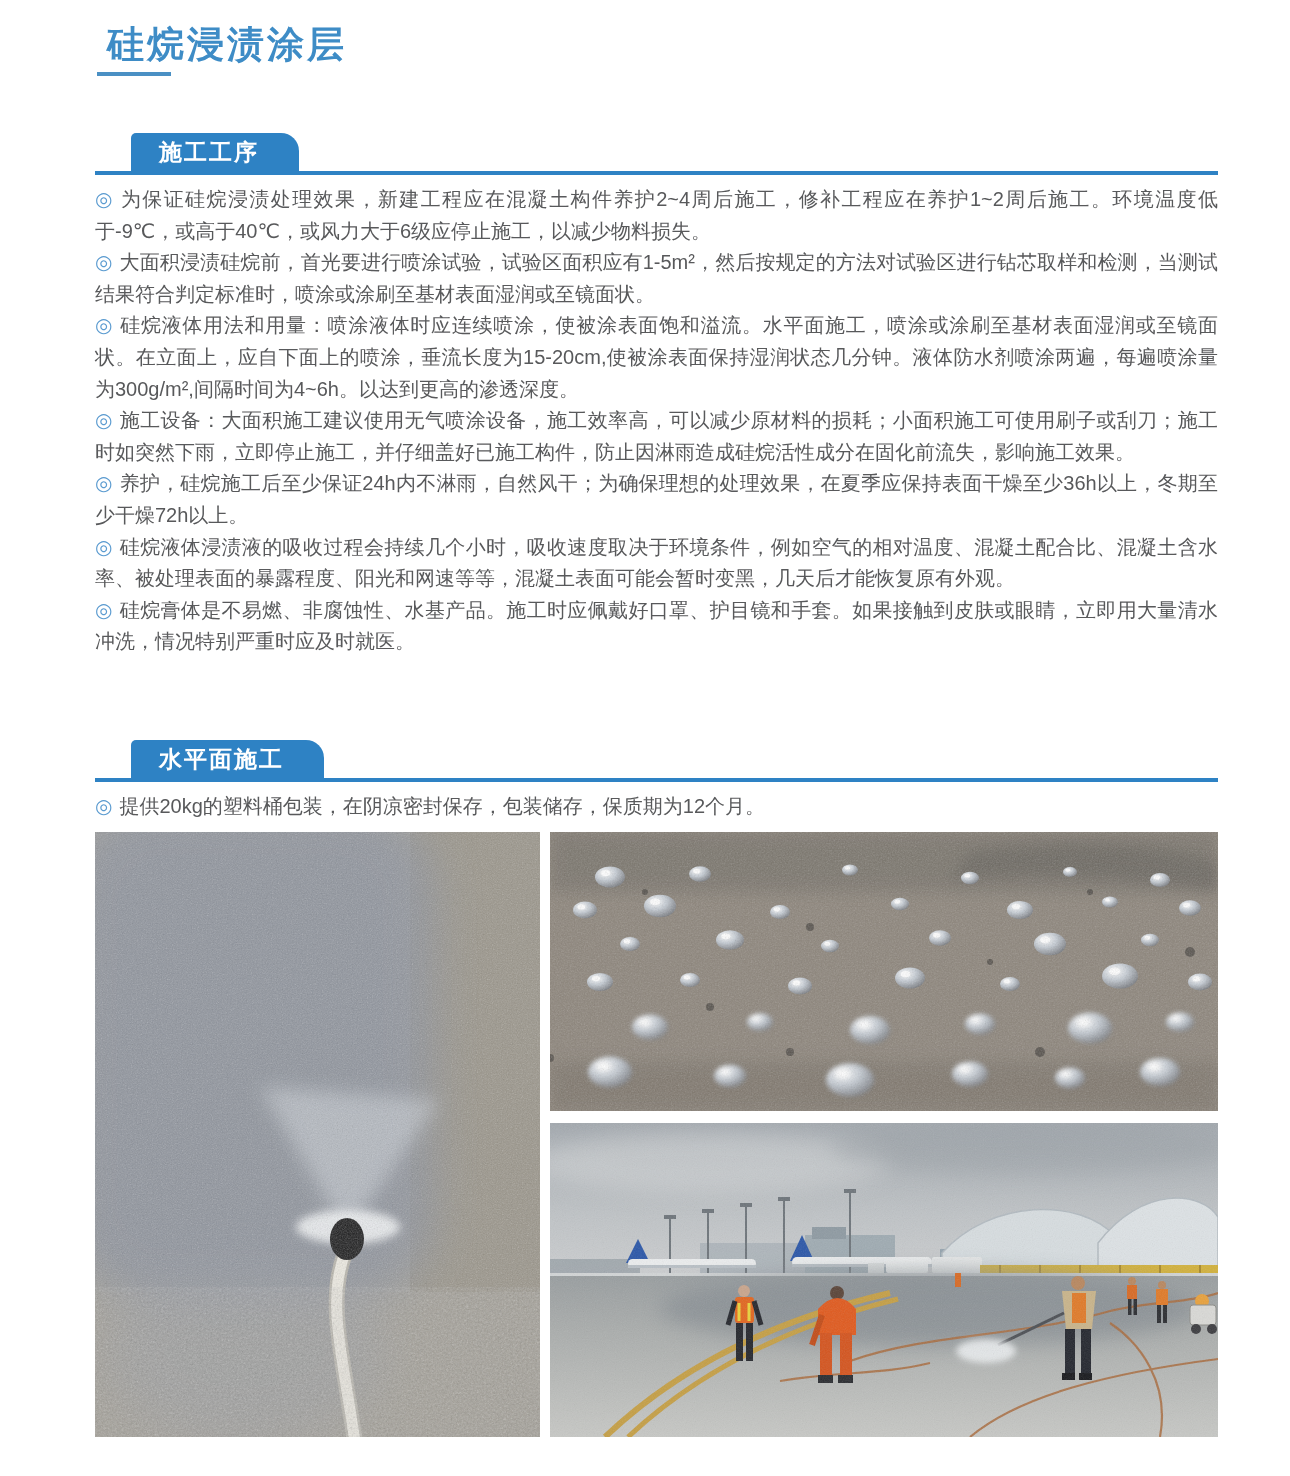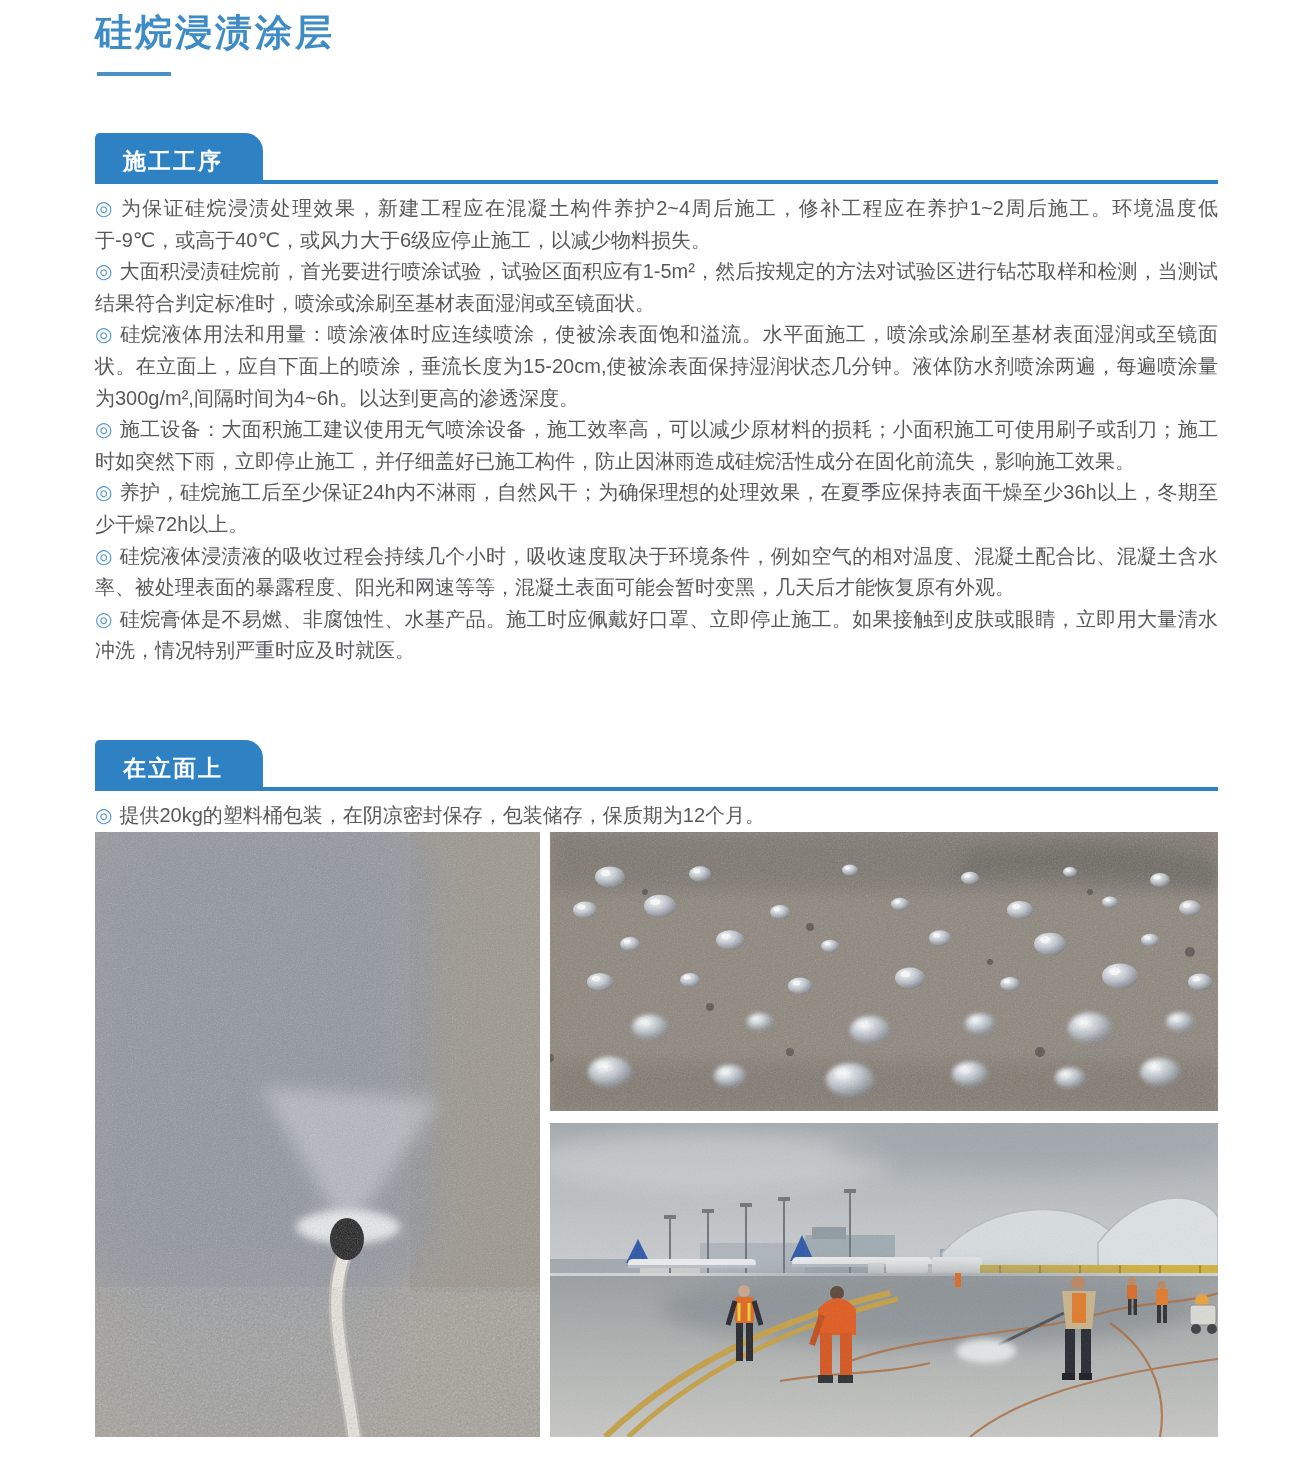--- a/index.html
+++ b/index.html
@@ -1,30 +1,30 @@
 <!DOCTYPE html>
 <html><head>
 <meta charset="utf-8">
 <style>
   html,body{margin:0;padding:0;background:#ffffff;}
   body{width:1290px;height:1476px;position:relative;overflow:hidden;
        font-family:"Liberation Sans","DejaVu Sans",sans-serif;}
   .page{position:absolute;inset:0;background:#fff;}
 
-  .doc-title{position:absolute;left:95px;top:8px;margin:0;
+  .doc-title{position:absolute;left:95px;top:8px;margin:12px;
     font-size:37px;font-weight:bold;color:#3e8cc6;letter-spacing:3px;}
   .title-underline{position:absolute;left:97px;top:72px;width:74px;height:4px;background:#4a90c4;}
 
   .sec{position:absolute;left:95px;width:1123px;}
   .sec-construction{top:133px;}
   .sec-packaging{top:740px;}
   .sec-head{border-bottom:4px solid #2e82c4;line-height:0;}
   .sec-tab{display:inline-block;background:#2e82c4;color:#ffffff;
     font-size:23px;font-weight:bold;letter-spacing:2px;
-    padding:15px 40px 6px 28px;border-radius:5px 18px 0 0;line-height:26px;}
+    padding:6px 40px 6px 28px;border-radius:5px 18px 0 0;line-height:26px;margin-left:36px;}
   .bullets{margin-top:9px;font-size:20px;color:#58595b;line-height:31.6px;
     text-align:justify;text-justify:inter-ideograph;}
   .bullet{margin:0;}
   .mark{color:#5b9bd0;margin-right:7px;}
 
   figure.photo{position:absolute;margin:0;overflow:hidden;background:#9a9a96;}
   #photo-left{left:95px;top:832px;width:445px;height:605px;}
   #photo-top-right{left:550px;top:832px;width:668px;height:279px;}
   #photo-bottom-right{left:550px;top:1123px;width:668px;height:314px;}
   figure.photo svg{display:block;width:100%;height:100%;}
@@ -41,27 +41,27 @@
     <div class="sec-head">
       <span class="sec-tab">施工工序</span>
     </div>
     <div class="bullets">
       <p class="bullet"><span class="mark">◎</span><span>为保证硅烷浸渍处理效果，新建工程应在混凝土构件养护2~4周后施工，修补工程应在养护1~2周后施工。环境温度低于-9℃，或高于40℃，或风力大于6级应停止施工，以减少物料损失。</span></p>
       <p class="bullet"><span class="mark">◎</span><span>大面积浸渍硅烷前，首光要进行喷涂试验，试验区面积应有1-5m²，然后按规定的方法对试验区进行钻芯取样和检测，当测试结果符合判定标准时，喷涂或涂刷至基材表面湿润或至镜面状。</span></p>
       <p class="bullet"><span class="mark">◎</span><span>硅烷液体用法和用量：喷涂液体时应连续喷涂，使被涂表面饱和溢流。水平面施工，喷涂或涂刷至基材表面湿润或至镜面状。在立面上，应自下面上的喷涂，垂流长度为15-20cm,使被涂表面保持湿润状态几分钟。液体防水剂喷涂两遍，每遍喷涂量为300g/m²,间隔时间为4~6h。以达到更高的渗透深度。</span></p>
       <p class="bullet"><span class="mark">◎</span><span>施工设备：大面积施工建议使用无气喷涂设备，施工效率高，可以减少原材料的损耗；小面积施工可使用刷子或刮刀；施工时如突然下雨，立即停止施工，并仔细盖好已施工构件，防止因淋雨造成硅烷活性成分在固化前流失，影响施工效果。</span></p>
       <p class="bullet"><span class="mark">◎</span><span>养护，硅烷施工后至少保证24h内不淋雨，自然风干；为确保理想的处理效果，在夏季应保持表面干燥至少36h以上，冬期至少干燥72h以上。</span></p>
       <p class="bullet"><span class="mark">◎</span><span>硅烷液体浸渍液的吸收过程会持续几个小时，吸收速度取决于环境条件，例如空气的相对温度、混凝土配合比、混凝土含水率、被处理表面的暴露程度、阳光和网速等等，混凝土表面可能会暂时变黑，几天后才能恢复原有外观。</span></p>
-      <p class="bullet"><span class="mark">◎</span><span>硅烷膏体是不易燃、非腐蚀性、水基产品。施工时应佩戴好口罩、立即停止施工。如果接触到皮肤或眼睛，立即用大量清水冲洗，情况特别严重时应及时就医。</span></p>
+      <p class="bullet"><span class="mark">◎</span><span>硅烷膏体是不易燃、非腐蚀性、水基产品。施工时应佩戴好口罩、护目镜和手套。如果接触到皮肤或眼睛，立即用大量清水冲洗，情况特别严重时应及时就医。</span></p>
     </div>
   </section>
 
   <section class="sec sec-packaging">
     <div class="sec-head">
-      <span class="sec-tab">在立面上</span>
+      <span class="sec-tab">水平面施工</span>
     </div>
     <div class="bullets">
       <p class="bullet"><span class="mark">◎</span><span>提供20kg的塑料桶包装，在阴凉密封保存，包装储存，保质期为12个月。</span></p>
     </div>
   </section>
 
   <figure class="photo" id="photo-left">
     <svg viewBox="0 0 445 605" preserveAspectRatio="none">
       <defs>
         <filter id="grainA" x="0" y="0" width="100%" height="100%">

